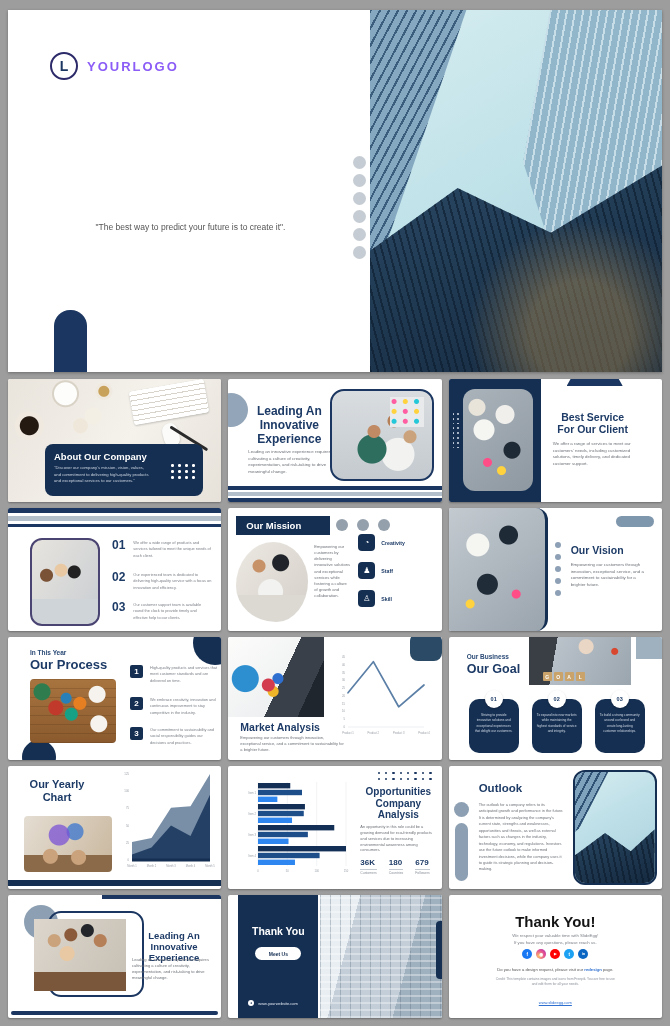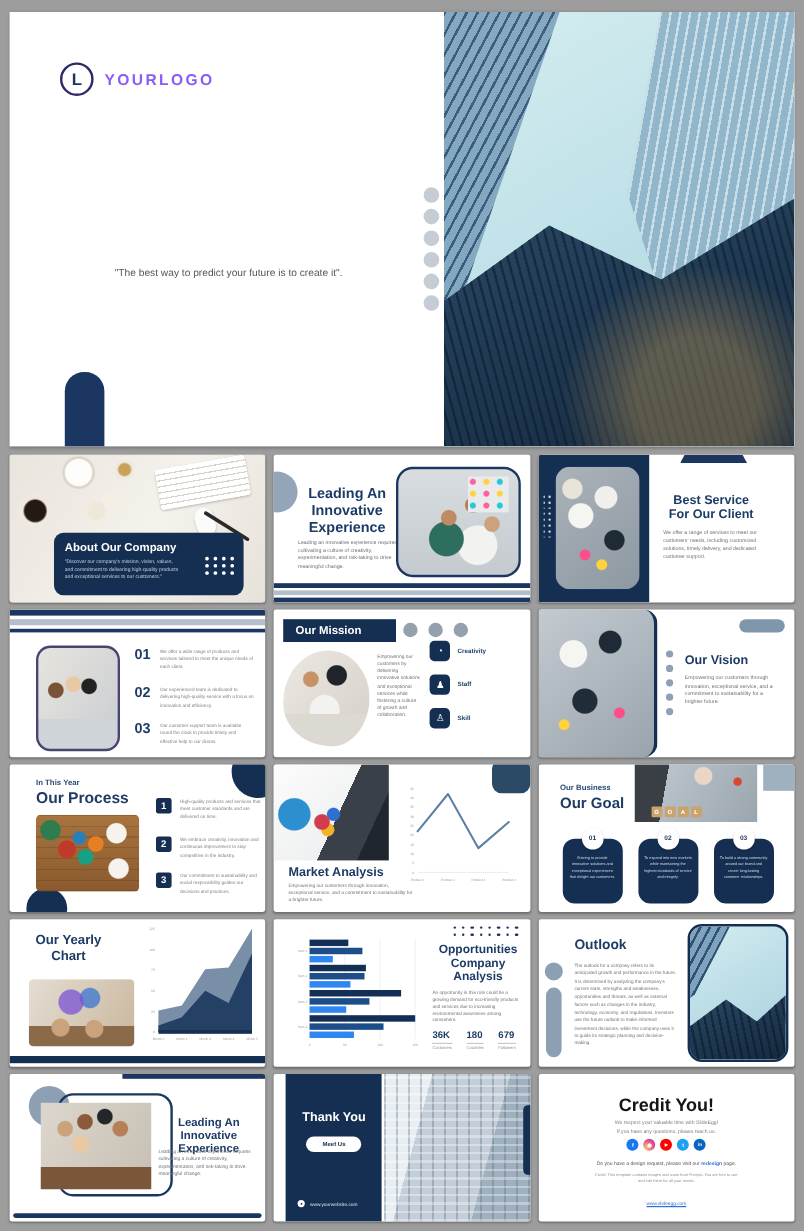--- a/index.html
+++ b/index.html
@@ -596,21 +596,21 @@
         <button class="tn-btn">Meet Us</button>
         <div class="tn-web">
           <span class="c">●</span>
           <span class="t">www.yourwebsite.com</span>
         </div>
       </div>
       <div class="abs tn-bar"></div>
     </section>
 
     <section class="slide">
-      <div class="tw-title">Credit You!</div>
+      <div class="tw-title">Thank You!</div>
       <div class="tw-sub" style="top:38px;">We respect your valuable time with SlideEgg!</div>
       <div class="tw-sub" style="top:45px;">If you have any questions, please reach us.</div>
       <div class="tw-social">
         <span class="s">f</span>
         <span class="s">◉</span>
         <span class="s">▶</span>
         <span class="s">t</span>
         <span class="s">in</span>
       </div>
       <div class="tw-req"><span>Do you have a design request, please visit our </span><span class="hl">redesign</span><span> page.</span></div>

